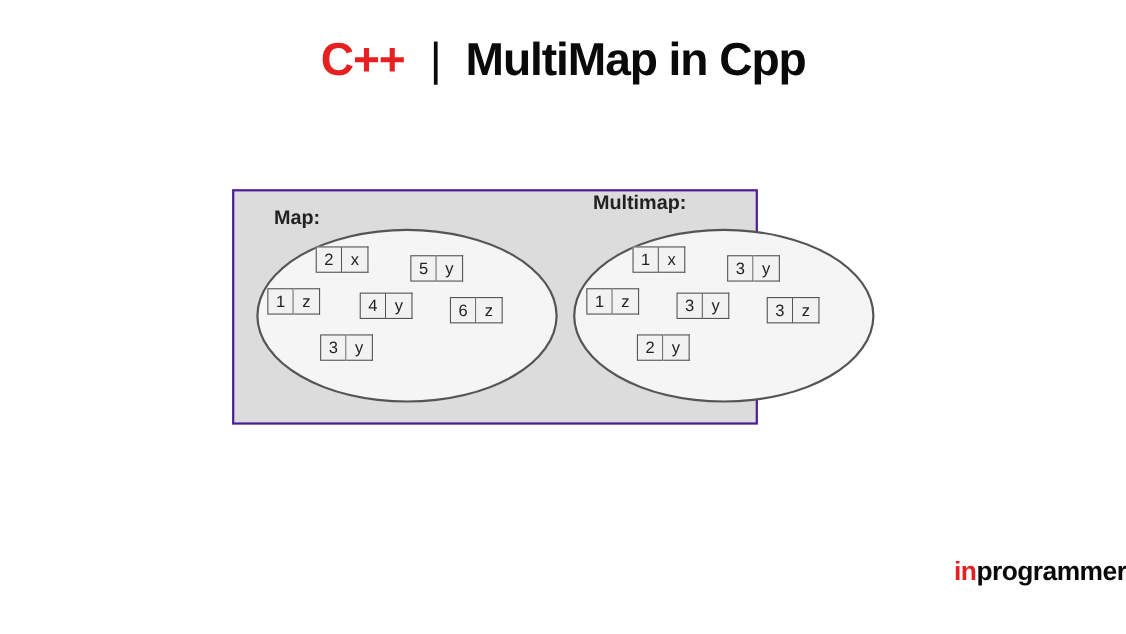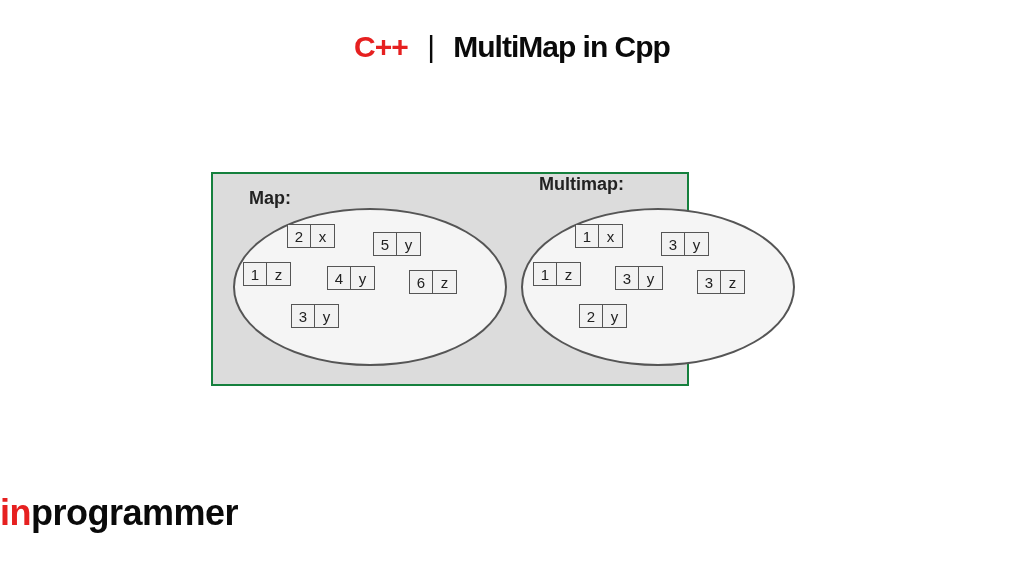--- a/index.html
+++ b/index.html
@@ -11,35 +11,35 @@
     position: relative;
     overflow: hidden;
   }
   .title {
     position: absolute;
     top: 30px;
     left: 0;
     width: 100%;
     text-align: center;
     font-weight: 900;
-    font-size: 30px;
+    font-size: 42px;
     letter-spacing: -1px;
   }
   .title-red { color: #e62020; }
   .title-sep { color: #0a0a0a; margin: 0 12px; font-weight: 400; }
   .title-black { color: #0a0a0a; }
 
   .diagram-frame {
     position: absolute;
     left: 211px;
     top: 172px;
     width: 478px;
     height: 214px;
     background: #dcdcdc;
-    border: 2px solid #15803d;
+    border: 2px solid #4c1d95;
     text-align: right;
   }
   .ellipse {
     position: absolute;
     width: 274px;
     height: 158px;
     border: 2px solid #555;
     border-radius: 50%;
     background: #f5f5f5;
   }
@@ -72,23 +72,23 @@
     border: 1.5px solid #555;
     background: #f2f2f2;
   }
   .kv span + span { border-left: none; }
 
   .brand {
     position: absolute;
     left: 0;
     width: 100%;
     bottom: 42px;
-    text-align: left;
+    text-align: right;
     font-weight: 900;
-    font-size: 36px;
+    font-size: 24px;
     letter-spacing: -0.5px;
     margin-top: 28px;
   }
   .brand-red { color: #e62020; }
   .brand-black { color: #0a0a0a; }
 </style>
 </head>
 <body>
 
 <div class="title">

